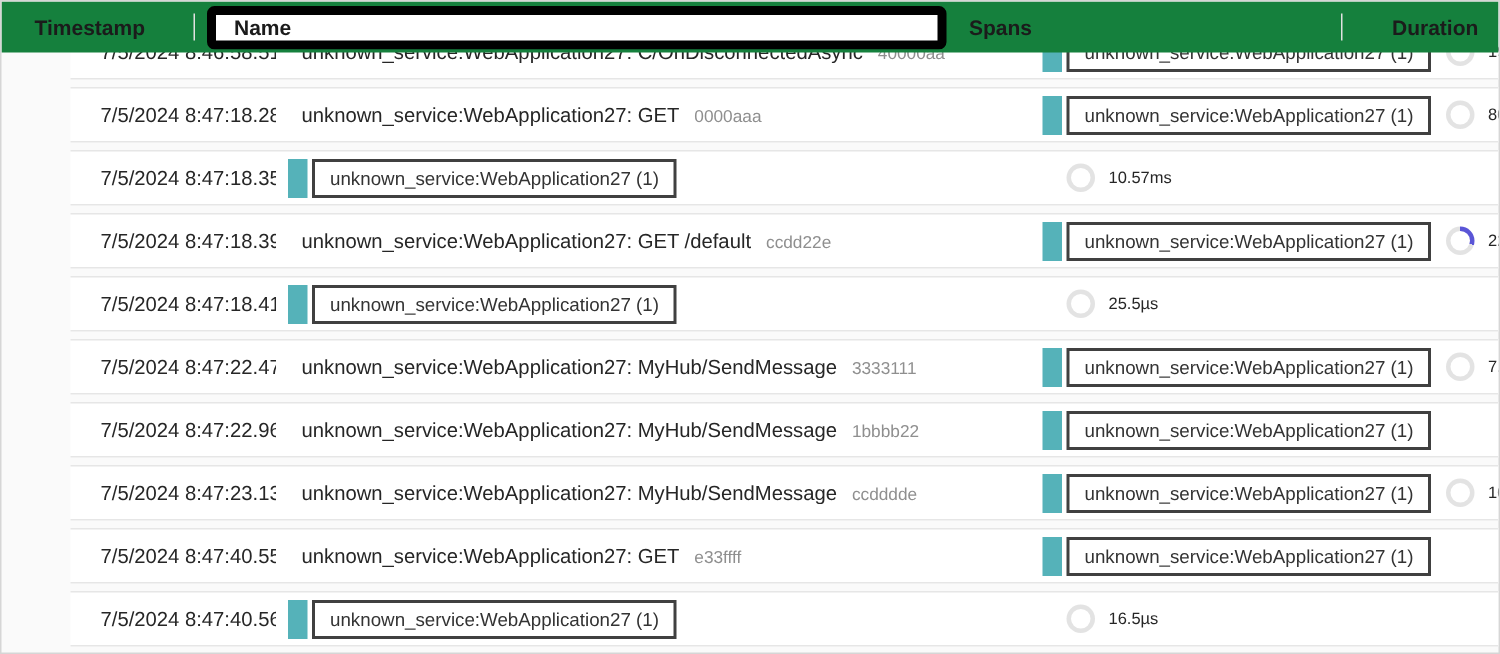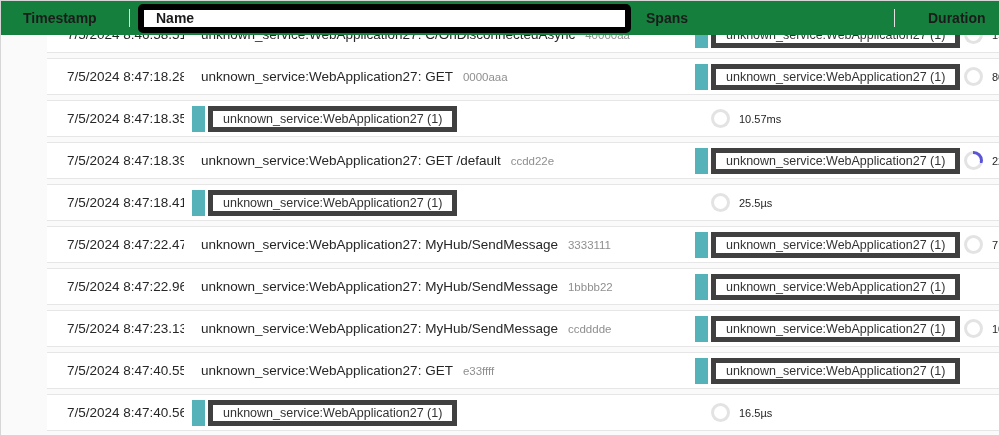--- a/index.html
+++ b/index.html
@@ -38,21 +38,21 @@
     display:flex; align-items:baseline; gap:10px;
   }
   .trace-code { font-size:11.5px; color:#8f8f8f; }
   .cell-spans { padding-left:8px; display:flex; align-items:center; }
   .span-pill { display:flex; align-items:center; height:26px; }
   .span-swatch { width:13px; height:26px; background:var(--teal); flex:none; }
   .span-box {
     margin-left:3px;
     height:26px;
     display:flex; align-items:center;
-    border:5px solid #404040;
+    border:2px solid #404040;
     background:#fff;
     padding:0 10px;
     font-size:12.5px;
     color:#333;
     white-space:nowrap;
   }
   .cell-duration { padding-left:24px; display:flex; align-items:center; gap:9px; font-size:11px; }
   .ring {
     position:relative; width:19px; height:19px; border-radius:50%;
     background:conic-gradient(var(--arc) calc(var(--f) * 100%), #e3e3e3 0);

